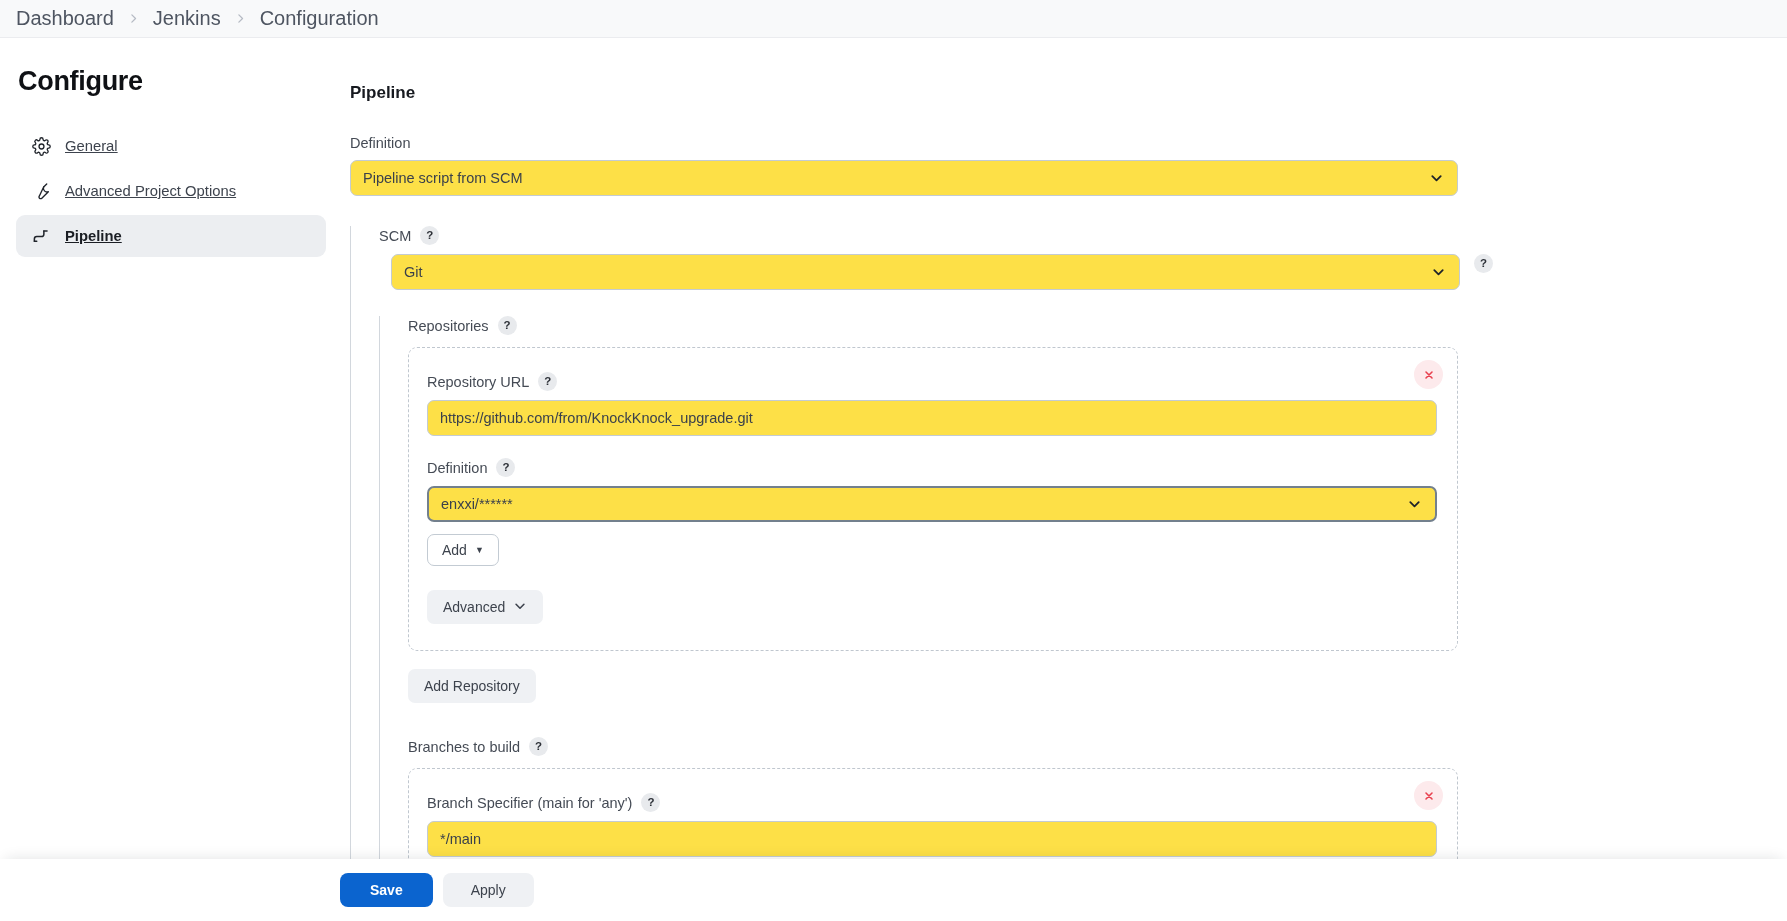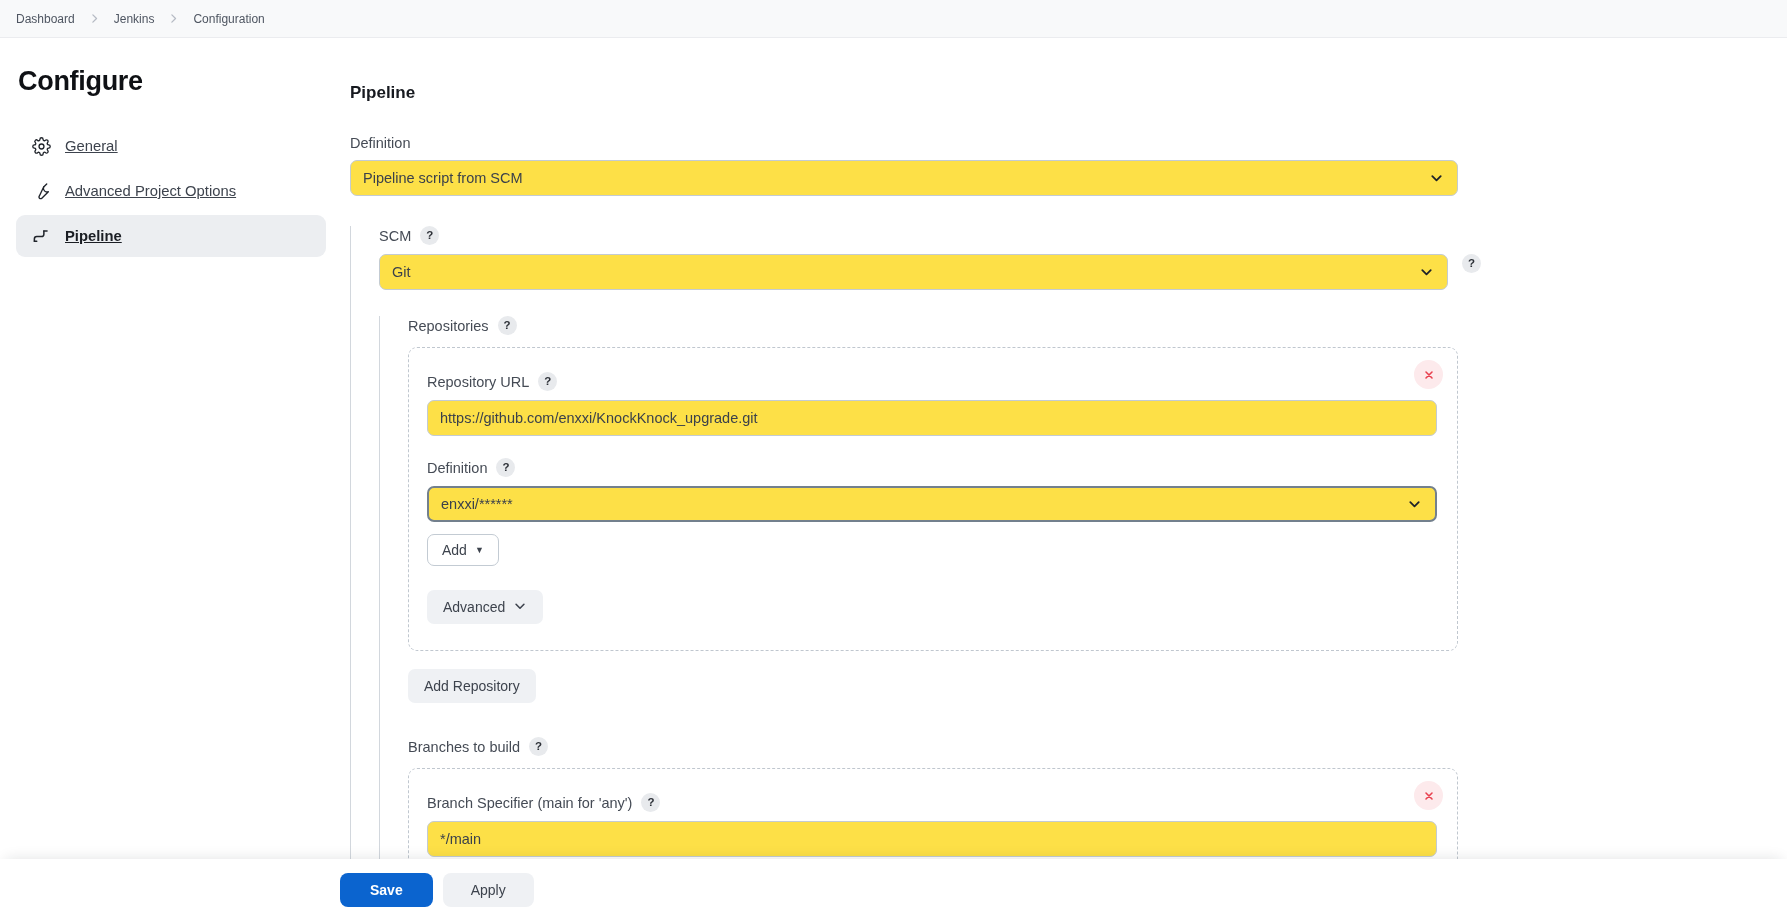--- a/index.html
+++ b/index.html
@@ -15,21 +15,21 @@
   .breadcrumb-bar {
     height: 38px;
     background: #f8f9fa;
     border-bottom: 1px solid #ebecef;
     display: flex;
     align-items: center;
     padding-left: 8px;
     gap: 2px;
   }
   .crumb {
-    font-size: 12px;
+    font-size: 20px;
     color: #4e5561;
     padding: 4px 8px;
     border-radius: 5px;
     white-space: nowrap;
   }
   .crumb-sep {
     color: #b6bbc4;
     font-size: 13px;
     padding: 0 3px;
     display: flex;
@@ -234,21 +234,21 @@
     border-radius: 8px;
   }
   .btn-apply {
     background: #eff1f4;
     color: #3d434d;
     height: 34px;
     padding: 0 28px;
     border-radius: 8px;
   }
 
-  .inline-row { display: flex; align-items: flex-start; gap: 0; }
+  .inline-row { display: flex; align-items: flex-start; gap: 0; margin-left: 12px; }
 </style>
 </head>
 <body>
 
 <div class="breadcrumb-bar">
   <span class="crumb">Dashboard</span>
   <span class="crumb-sep">
     <svg width="13" height="13" viewBox="0 0 16 16" fill="none" stroke="#b6bbc4" stroke-width="1.6" stroke-linecap="round" stroke-linejoin="round">
         <path d="M6 3.5 L10.5 8 L6 12.5"></path>
       </svg>
@@ -344,21 +344,21 @@
               <svg width="12" height="12" viewBox="0 0 16 16" fill="none" stroke="#e8414f" stroke-width="2.1" stroke-linecap="round">
                   <path d="M4 4 L12 12 M12 4 L4 12"></path>
                 </svg>
             </button>
 
             <div class="field-label">
               <span>Repository URL</span>
               <span class="help-badge">?</span>
             </div>
             <div class="ctl txt w-rep">
-              <span>https://github.com/enxxi/KnockKnock_upgrade.git</span>
+              <span>https://github.com/from/KnockKnock_upgrade.git</span>
             </div>
 
             <div class="field-label stack-gap">
               <span>Definition</span>
               <span class="help-badge">?</span>
             </div>
             <div class="ctl focused w-rep">
               <span>enxxi/******</span>
               <span class="chev">
                 <svg width="15" height="15" viewBox="0 0 16 16" fill="none" stroke="#1f2329" stroke-width="1.9" stroke-linecap="round" stroke-linejoin="round">

